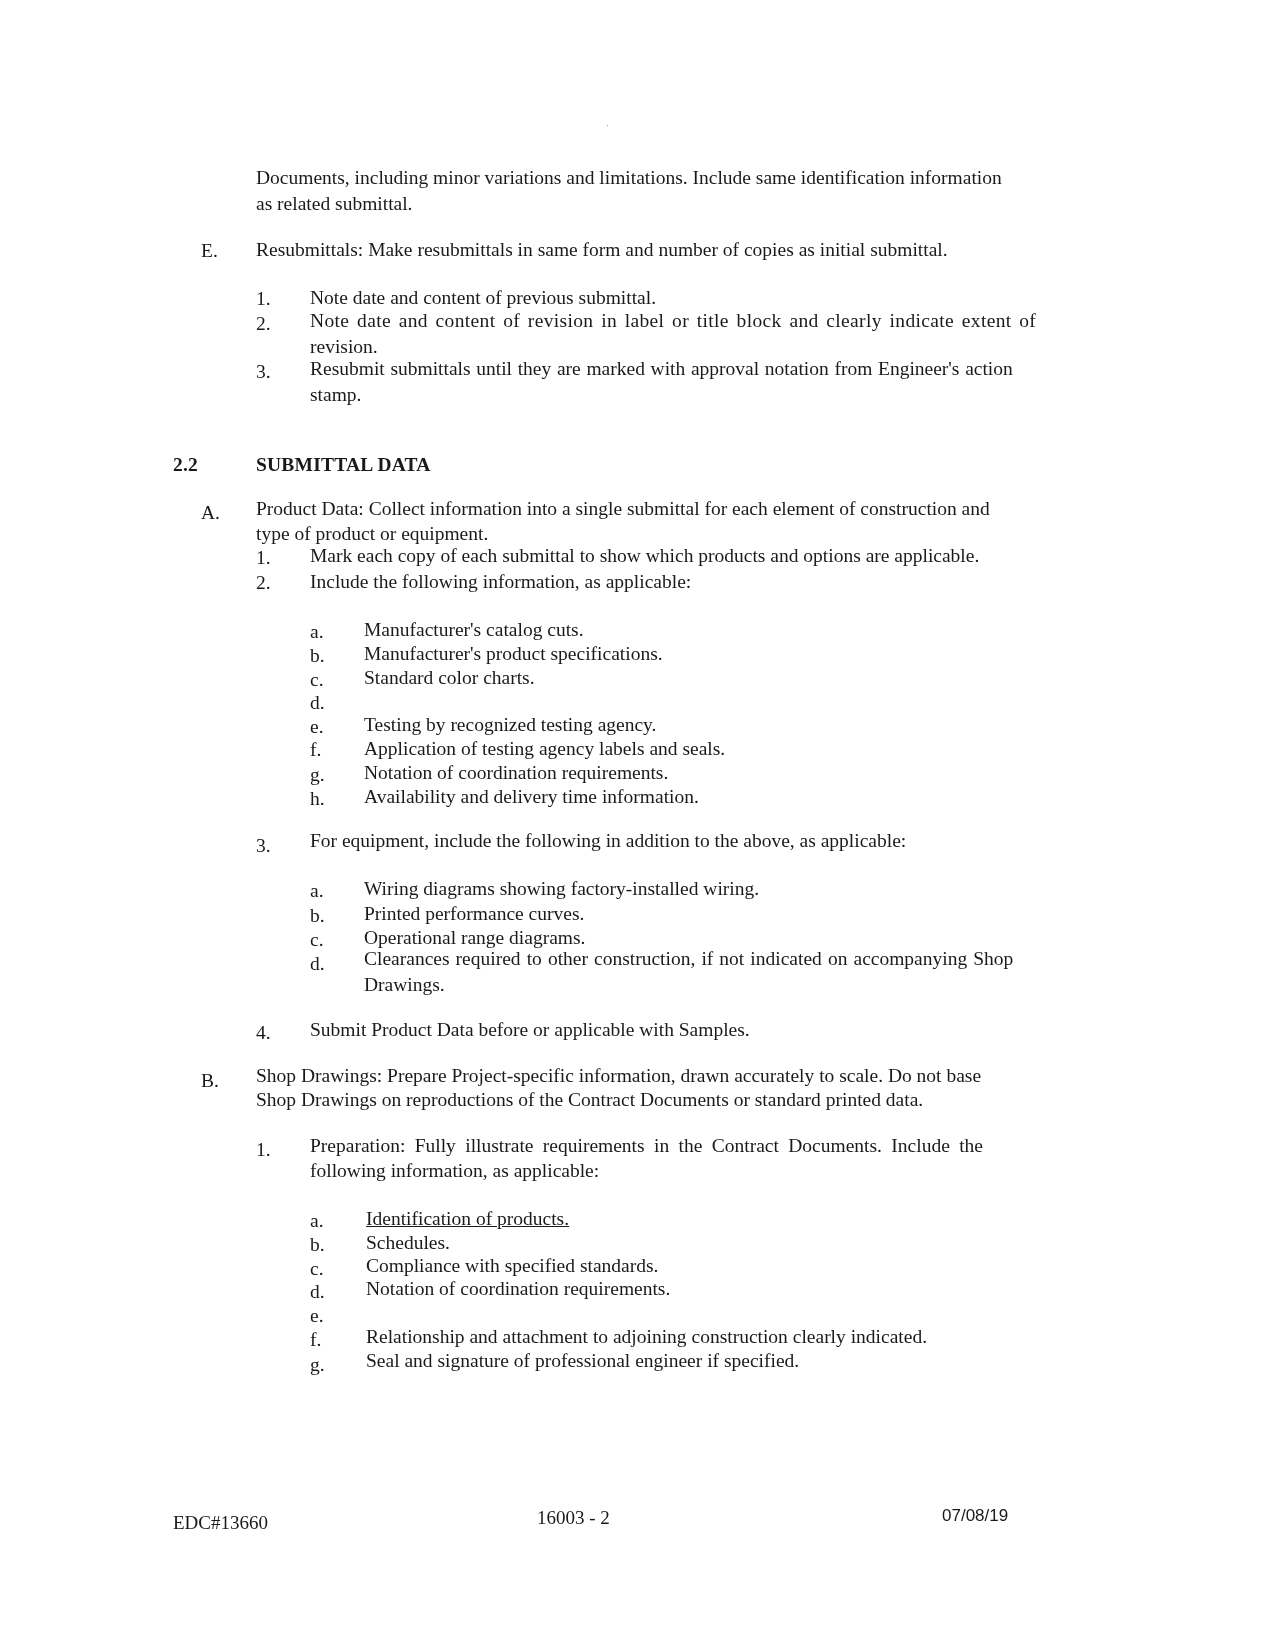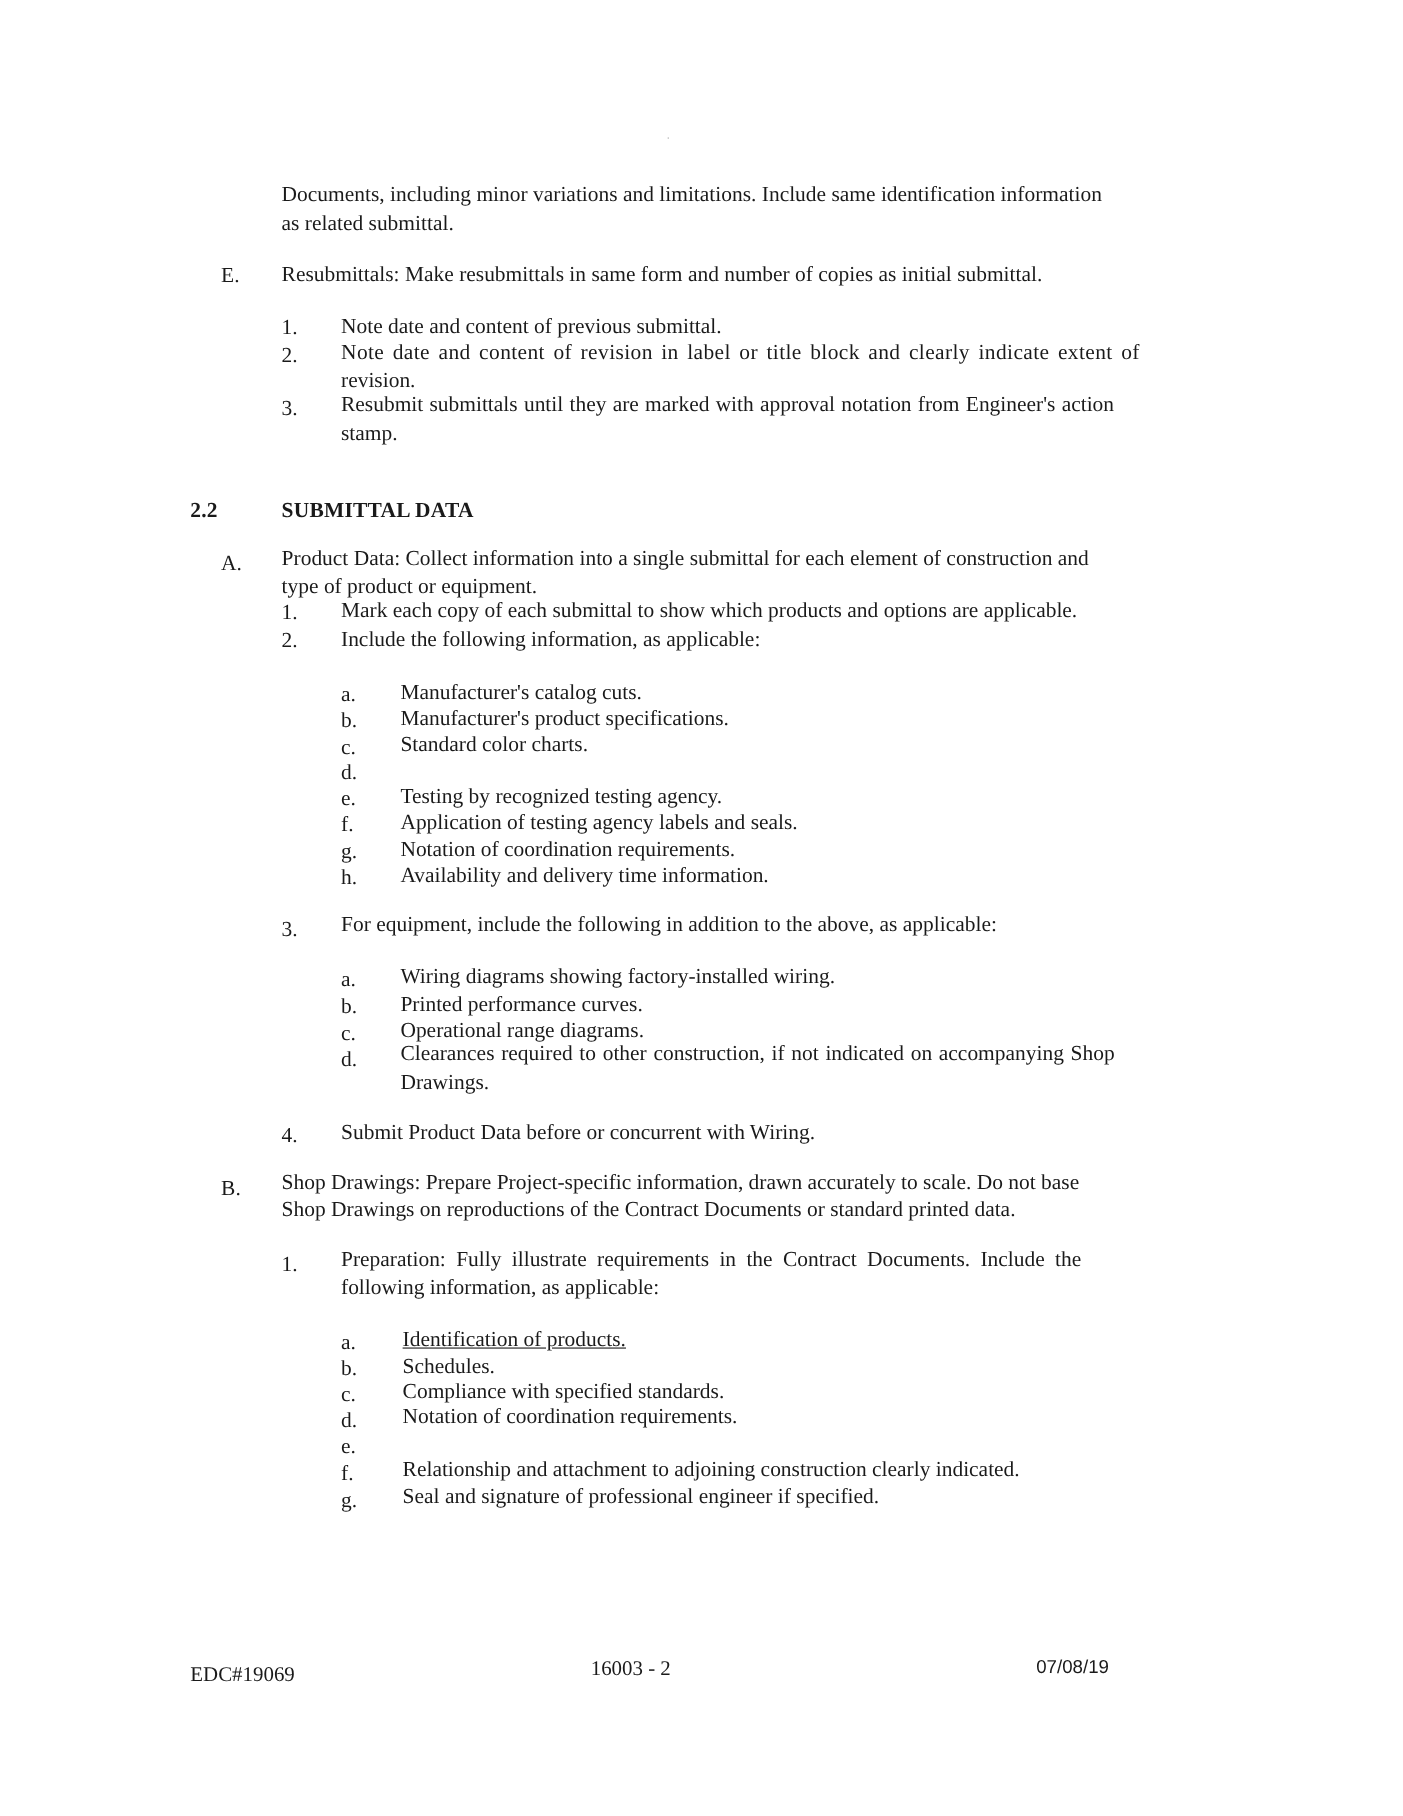--- a/index.html
+++ b/index.html
@@ -92,21 +92,21 @@
   <div class="abs" style="left:364px; top:876px;">Wiring diagrams showing factory-installed wiring.</div>
   <div class="abs" style="left:310px; top:903px;">b.</div>
   <div class="abs" style="left:364px; top:901px;">Printed performance curves.</div>
   <div class="abs" style="left:310px; top:927px;">c.</div>
   <div class="abs" style="left:364px; top:925px;">Operational range diagrams.</div>
   <div class="abs" style="left:310px; top:951px;">d.</div>
   <div class="abs" style="left:364px; top:946px; word-spacing:1.2px;">Clearances required to other construction, if not indicated on accompanying Shop</div>
   <div class="abs" style="left:364px; top:972px;">Drawings.</div>
 
   <div class="abs" style="left:256px; top:1020px;">4.</div>
-  <div class="abs" style="left:310px; top:1017px;">Submit Product Data before or concurrent with Wiring.</div>
+  <div class="abs" style="left:310px; top:1017px;">Submit Product Data before or applicable with Samples.</div>
 
   <div class="abs" style="left:201px; top:1068px;">B.</div>
   <div class="abs" style="left:256px; top:1087px;">Shop Drawings on reproductions of the Contract Documents or standard printed data.</div>
   <div class="abs" style="left:256px; top:1063px;">Shop Drawings:  Prepare Project-specific information, drawn accurately to scale.  Do not base</div>
 
   <div class="abs" style="left:256px; top:1137px;">1.</div>
   <div class="abs" style="left:310px; top:1133px; word-spacing:4.5px;">Preparation:  Fully illustrate requirements in the Contract Documents.  Include the</div>
   <div class="abs" style="left:310px; top:1158px;">following information, as applicable:</div>
 
   <div class="abs" style="left:310px; top:1208px;">a.</div>
@@ -116,17 +116,17 @@
   <div class="abs" style="left:310px; top:1256px;">c.</div>
   <div class="abs" style="left:366px; top:1253px;">Compliance with specified standards.</div>
   <div class="abs" style="left:310px; top:1279px;">d.</div>
   <div class="abs" style="left:366px; top:1276px;">Notation of coordination requirements.</div>
   <div class="abs" style="left:310px; top:1303px;">e.</div>
   <div class="abs" style="left:310px; top:1327px;">f.</div>
   <div class="abs" style="left:366px; top:1324px;">Relationship and attachment to adjoining construction clearly indicated.</div>
   <div class="abs" style="left:310px; top:1352px;">g.</div>
   <div class="abs" style="left:366px; top:1348px;">Seal and signature of professional engineer if specified.</div>
 
-  <div class="abs footer-left" style="left:173px; top:1510px;">EDC#19069</div>
+  <div class="abs footer-left" style="left:173px; top:1510px;">EDC#13660</div>
   <div class="abs footer-center" style="left:537px; top:1505px;">16003 - 2</div>
   <div class="abs footer-right" style="left:942px; top:1503px;">07/08/19</div>
 
 </div>
 
 </body></html>

